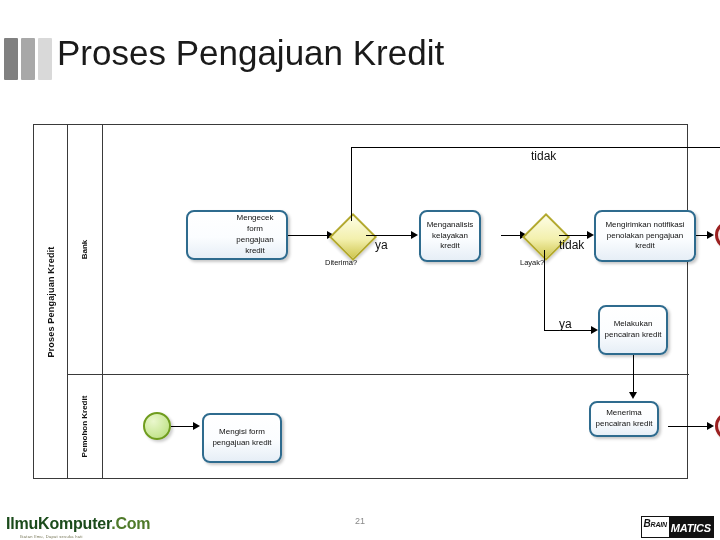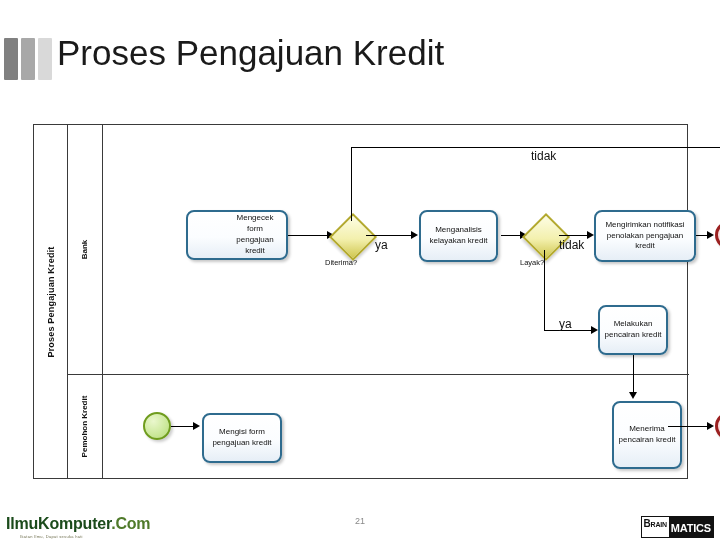--- a/index.html
+++ b/index.html
@@ -85,21 +85,21 @@
 
   
   #footer-left{position:absolute;left:6px;top:515px;}
   #ilmu-main{font-size:16px;font-weight:bold;color:#1b4b1b;letter-spacing:-.2px;white-space:nowrap;}
   #ilmu-main .dom{color:#4f7a2a;}
   #ilmu-sub{font-size:4px;color:#6f6f4f;letter-spacing:.3px;margin-top:1px;margin-left:14px;white-space:nowrap;}
   #page-number{
     position:absolute;left:0;right:0;top:516px;text-align:center;
     font-size:9px;color:#8a8a8a;
   }
-  #footer-right{position:absolute;right:6px;top:516px;display:flex;border:1px solid #111;}
+  #footer-right{position:absolute;right:6px;top:516px;display:flex;border:1px solid #111;font-style:italic;}
   #brain-a{background:#fff;color:#111;font-size:10px;font-weight:bold;padding:1px 2px;font-variant:small-caps;letter-spacing:-.2px;}
   #brain-b{background:#111;color:#fff;font-size:16px;font-weight:bold;padding:1px 2px;font-variant:small-caps;letter-spacing:-.2px;}
 </style>
 </head>
 <body>
 
 <div id="slide-title-bars">
   <i class="b1"></i>
   <i class="b2"></i>
   <i class="b3"></i>
@@ -125,21 +125,21 @@
       <div class="flow h" style="left:185px;top:110px;width:40px;"></div>
       <div class="arrow right" style="left:224px;top:106px;"></div>
 
       <div class="gateway" style="left:233px;top:95px;"></div>
       <div class="gw-label" style="left:222px;top:133px;">Diterima?</div>
 
       <div class="flow h" style="left:263px;top:110px;width:46px;"></div>
       <div class="arrow right" style="left:308px;top:106px;"></div>
       <div class="flow-label" style="left:272px;top:113px;">ya</div>
 
-      <div class="task" style="left:316px;top:85px;width:79px;height:52px;">
+      <div class="task" style="left:316px;top:85px;width:62px;height:52px;">
         <span>Menganalisis kelayakan kredit</span>
       </div>
 
       <div class="flow h" style="left:398px;top:110px;width:21px;"></div>
       <div class="arrow right" style="left:417px;top:106px;"></div>
 
       <div class="gateway" style="left:426px;top:95px;"></div>
       <div class="gw-label" style="left:417px;top:133px;">Layak?</div>
 
       <div class="flow h" style="left:456px;top:110px;width:29px;"></div>
@@ -184,21 +184,21 @@
       <div class="flow h" style="left:68px;top:51px;width:23px;"></div>
       <div class="arrow right" style="left:90px;top:47px;"></div>
 
       <div class="task" style="left:99px;top:38px;width:80px;height:50px;">
         <span>Mengisi form pengajuan kredit</span>
       </div>
 
       <div class="flow v" style="left:530px;top:0px;height:19px;"></div>
       <div class="arrow down" style="left:526px;top:17px;"></div>
 
-      <div class="task" style="left:509px;top:26px;width:70px;height:68px;">
+      <div class="task" style="left:486px;top:26px;width:70px;height:36px;">
         <span>Menerima pencairan kredit</span>
       </div>
 
       <div class="flow h" style="left:565px;top:51px;width:40px;"></div>
       <div class="arrow right" style="left:604px;top:47px;"></div>
 
       <div class="event end" style="left:612px;top:37px;"></div>
     </div>
   </div>
 </div>

